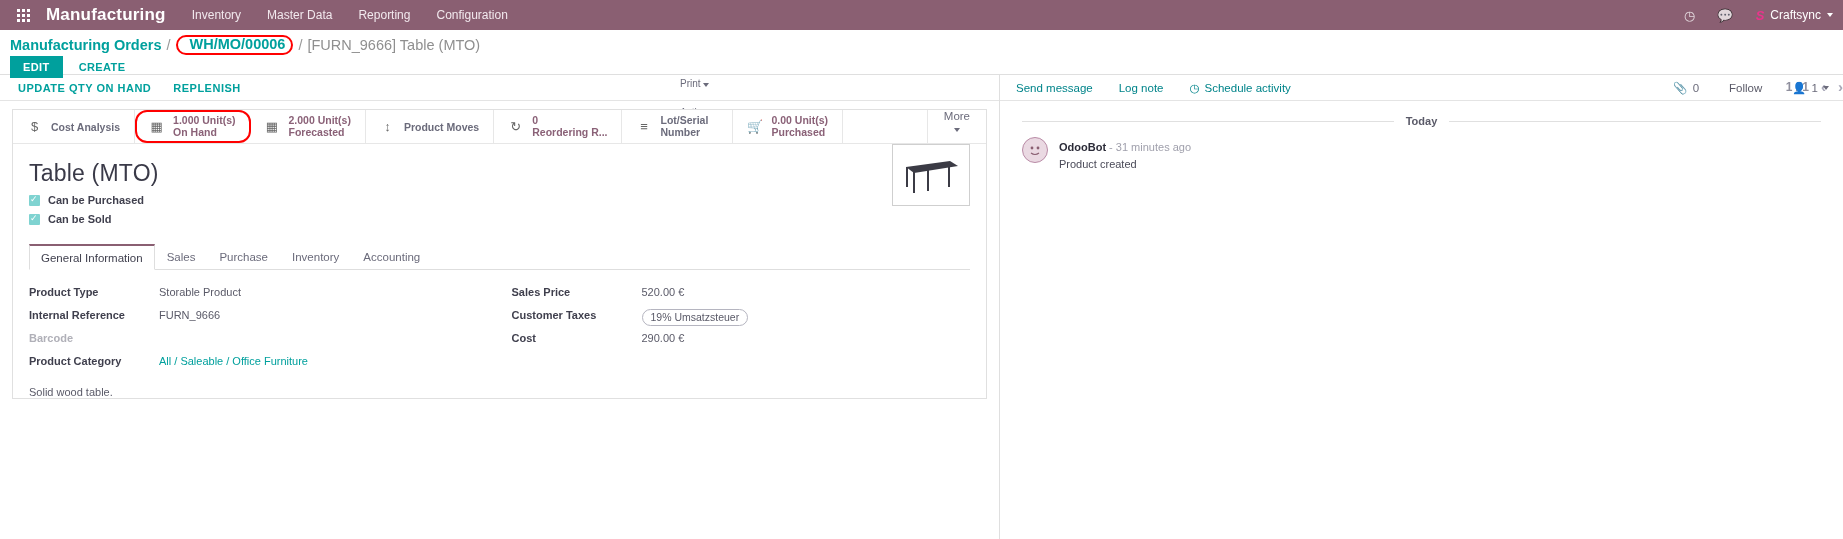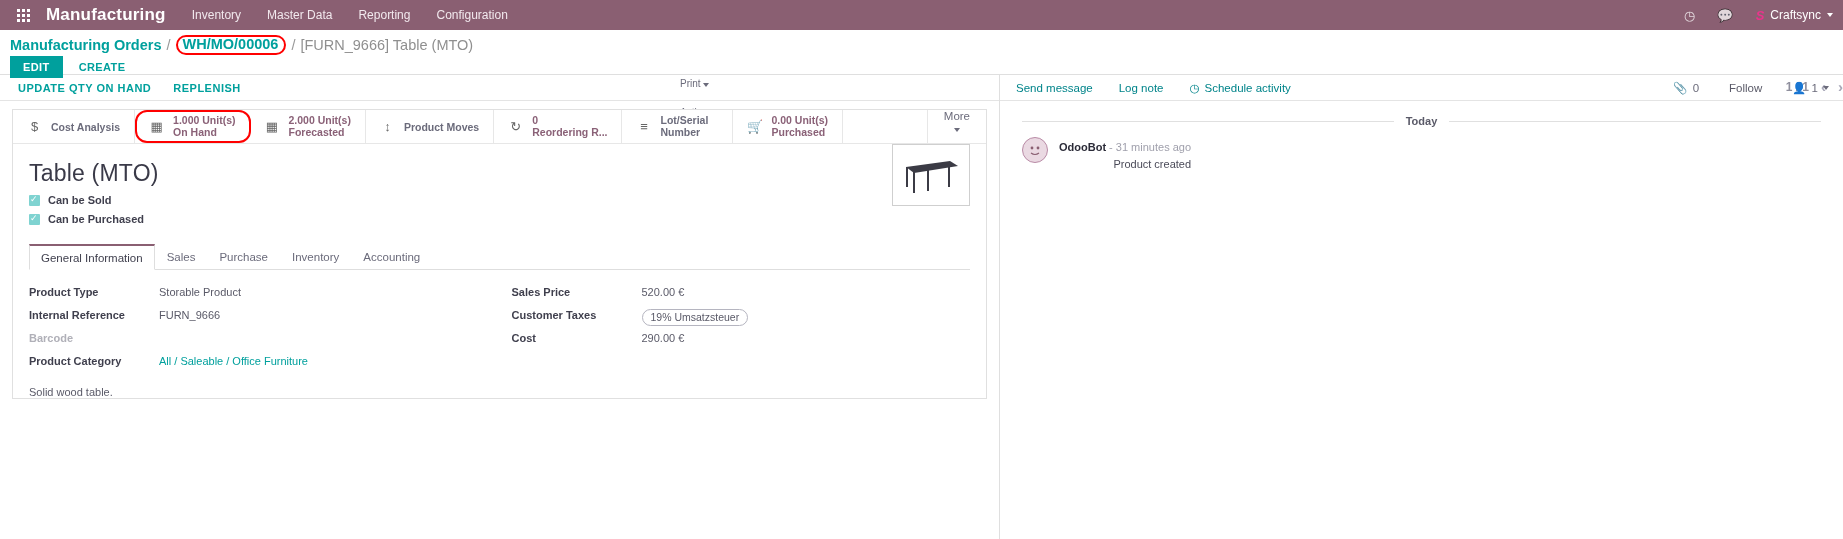--- a/index.html
+++ b/index.html
@@ -31,21 +31,21 @@
   
   .cp {
     background: #fff; border-bottom: 1px solid #dfdfdf; padding: 0 10px;
     position: relative; height: 45px;
   }
   .bc-line { display: flex; align-items: center; font-size: 14.5px; padding-top: 7px; height: 22px; }
   .bc-link { color: #00a09d; font-weight: bold; cursor: pointer; }
   .bc-sep { color: #999; margin: 0 5px; font-weight: normal; }
   .bc-current-hl {
     color: #00a09d; font-weight: bold; cursor: pointer;
-    border: 2px solid #ff0000; border-radius: 11px; padding: 0px 6px 1px 5px;
+    border: 2px solid #ff0000; border-radius: 11px; padding: 0px 6px 1px 12px;
     display: inline-block; line-height: 15px;
   }
   .bc-tail { color: #8f8f8f; }
   .btn-row { display: flex; align-items: center; gap: 10px; margin-top: 4px; }
   .btn-edit {
     background: #00a09d; color: #fff; border: none; font-size: 11px; font-weight: bold;
     padding: 5px 13px; letter-spacing: .4px; cursor: pointer;
   }
   .btn-create { color: #00a09d; font-size: 11px; font-weight: bold; letter-spacing: .4px; cursor: pointer; background: none; border: none; padding: 4px 6px; }
   .cp-mid { position: absolute; left: 680px; top: 48px; display: flex; gap: 18px; font-size: 10px; color: #6b6b7b; flex-direction: column; }
@@ -119,21 +119,21 @@
   .ch-right .it { display: flex; align-items: center; gap: 5px; cursor: pointer; }
   .ch-follow { color: #5a5a68; font-size: 11.5px; cursor: pointer; }
   .day-sep { display: flex; align-items: center; justify-content: center; margin: 14px 22px 0 22px; position: relative; }
   .day-sep::before, .day-sep::after { content: ""; flex: 1; height: 1px; background: #e0e0e0; }
   .day-lbl { font-size: 11px; font-weight: bold; color: #5a5a68; padding: 0 12px; }
   .msg { display: flex; gap: 11px; padding: 10px 6px 0 22px; }
   .avatar { width: 26px; height: 26px; border-radius: 50%; background: #ead9e2; border: 1px solid #b98ba6; display: flex; align-items: center; justify-content: center; flex: 0 0 26px; }
   .msg-head { font-size: 11px; }
   .msg-auth { font-weight: bold; color: #2b2b38; }
   .msg-time { color: #a0a0ac; }
-  .msg-body { font-size: 11px; color: #4a4a58; margin-top: 3px; text-align: right; }
+  .msg-body { font-size: 11px; color: #4a4a58; margin-top: 3px; }
 </style>
 </head>
 <body>
 
 <div class="navbar">
   <div class="apps-grid">
     <div class="apps-grid-inner">
         <i></i>
         <i></i>
         <i></i>
@@ -251,25 +251,25 @@
             <rect x="27" y="17" width="2" height="21" fill="#3b3b45"></rect>
             <rect x="48" y="13" width="2" height="21" fill="#3b3b45"></rect>
             <rect x="6" y="14" width="2" height="20" fill="#3b3b45"></rect>
           </svg>
         </div>
 
         <div class="prod-title">Table (MTO)</div>
 
         <div class="cbrow">
           <span class="cb"></span>
-          <span class="cb-lbl">Can be Sold</span>
+          <span class="cb-lbl">Can be Purchased</span>
         </div>
         <div class="cbrow">
           <span class="cb"></span>
-          <span class="cb-lbl">Can be Purchased</span>
+          <span class="cb-lbl">Can be Sold</span>
         </div>
 
         <div class="tabs">
           <div class="tab active">General Information</div>
           <div class="tab">Sales</div>
           <div class="tab">Purchase</div>
           <div class="tab">Inventory</div>
           <div class="tab">Accounting</div>
         </div>
 

